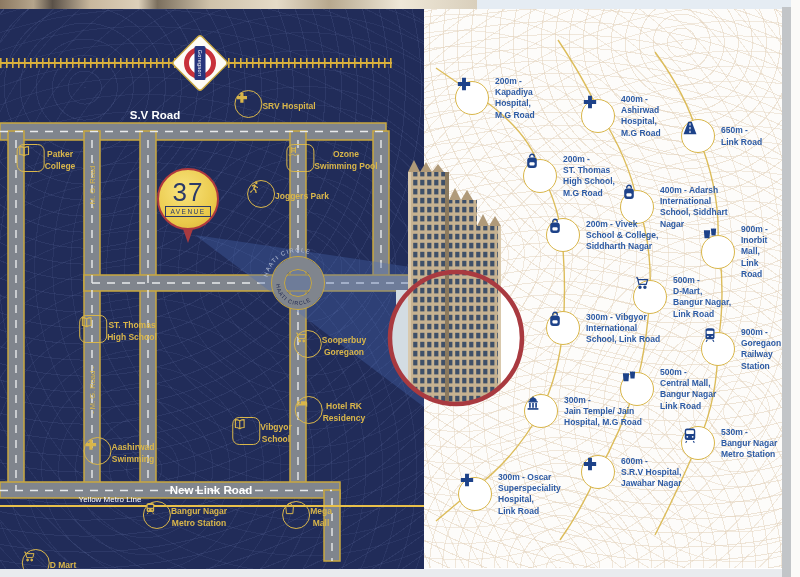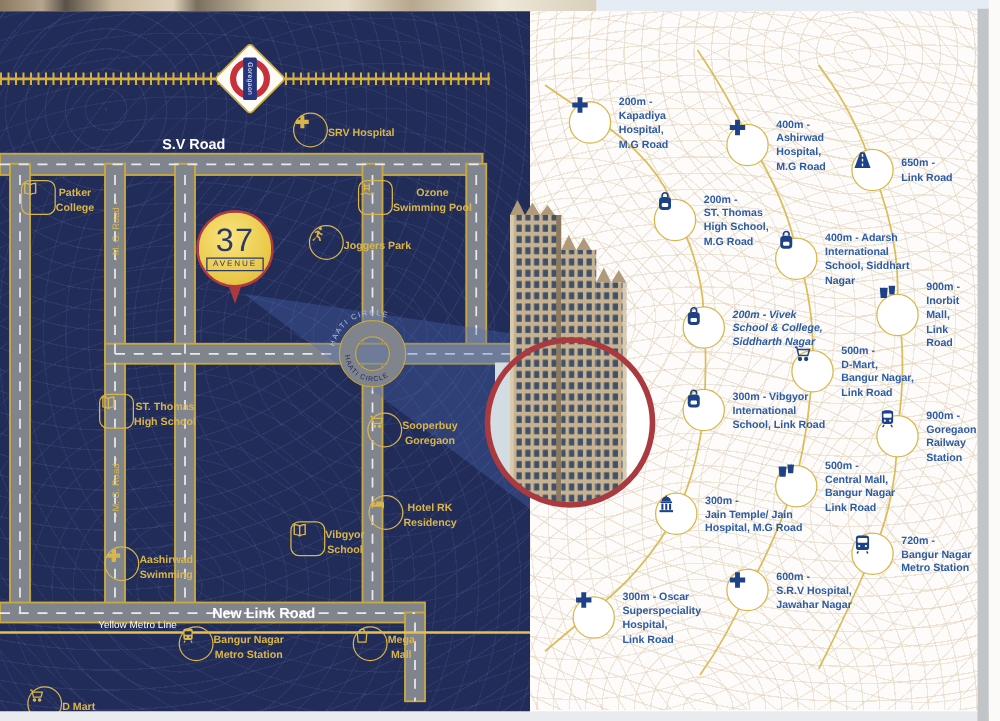--- a/index.html
+++ b/index.html
@@ -295,21 +295,21 @@
                 <path d="M3.8 9.6h8.4l-.9 10.8H4.7z"></path>
                 <path d="M13.2 7.4h7l-.8 9.4h-5.4z"></path>
                 <path d="M6.4 9.4V8a2.2 2.2 0 0 1 4.4 0v1.4M14.9 7.2V6a1.9 1.9 0 0 1 3.8 0v1.2" fill="none" stroke="#fff" stroke-width="1.1"></path>
               </g>
             </svg>
           </span>
           <div class="poi-text">900m -
 Inorbit Mall,
 Link Road</div>
         </div>
-        <div class="poi" style="left: 122px; top: 236px; font-style: italic;">
+        <div class="poi" style="left: 122px; top: 209px;">
           <span class="poi-icon">
             <svg viewBox="0 0 24 24">
               <g fill="currentColor">
                 <rect x="5.6" y="6" width="12.8" height="14" rx="4"></rect>
                 <path d="M9 6V4.6a3 3 0 0 1 6 0V6" fill="none" stroke="currentColor" stroke-width="1.8"></path>
                 <rect x="8.6" y="12.4" width="6.8" height="4.4" rx="1.4" fill="#fff"></rect>
               </g>
             </svg>
           </span>
           <div class="poi-text">200m - Vivek
@@ -398,21 +398,21 @@
             <svg viewBox="0 0 24 24">
               <g fill="currentColor">
                 <rect x="5" y="3.2" width="14" height="15.4" rx="3"></rect>
                 <rect x="6.8" y="5.8" width="10.4" height="5" rx="1" fill="#fff"></rect>
                 <circle cx="8.4" cy="14.4" r="1.2" fill="#fff"></circle>
                 <circle cx="15.6" cy="14.4" r="1.2" fill="#fff"></circle>
                 <path d="M7.6 20.2 6.2 22.4M16.4 20.2l1.4 2.2" stroke="currentColor" stroke-width="1.5"></path>
               </g>
             </svg>
           </span>
-          <div class="poi-text">720m -
+          <div class="poi-text">530m -
 Bangur Nagar
 Metro Station</div>
         </div>
         <div class="poi" style="left: 157px; top: 446px;">
           <span class="poi-icon">
             <svg viewBox="0 0 24 24">
               <path fill="currentColor" d="M9.4 3.8h5.2v5.6h5.6v5.2h-5.6v5.6H9.4v-5.6H3.8V9.4h5.6z"></path>
             </svg>
           </span>
           <div class="poi-text">600m -

